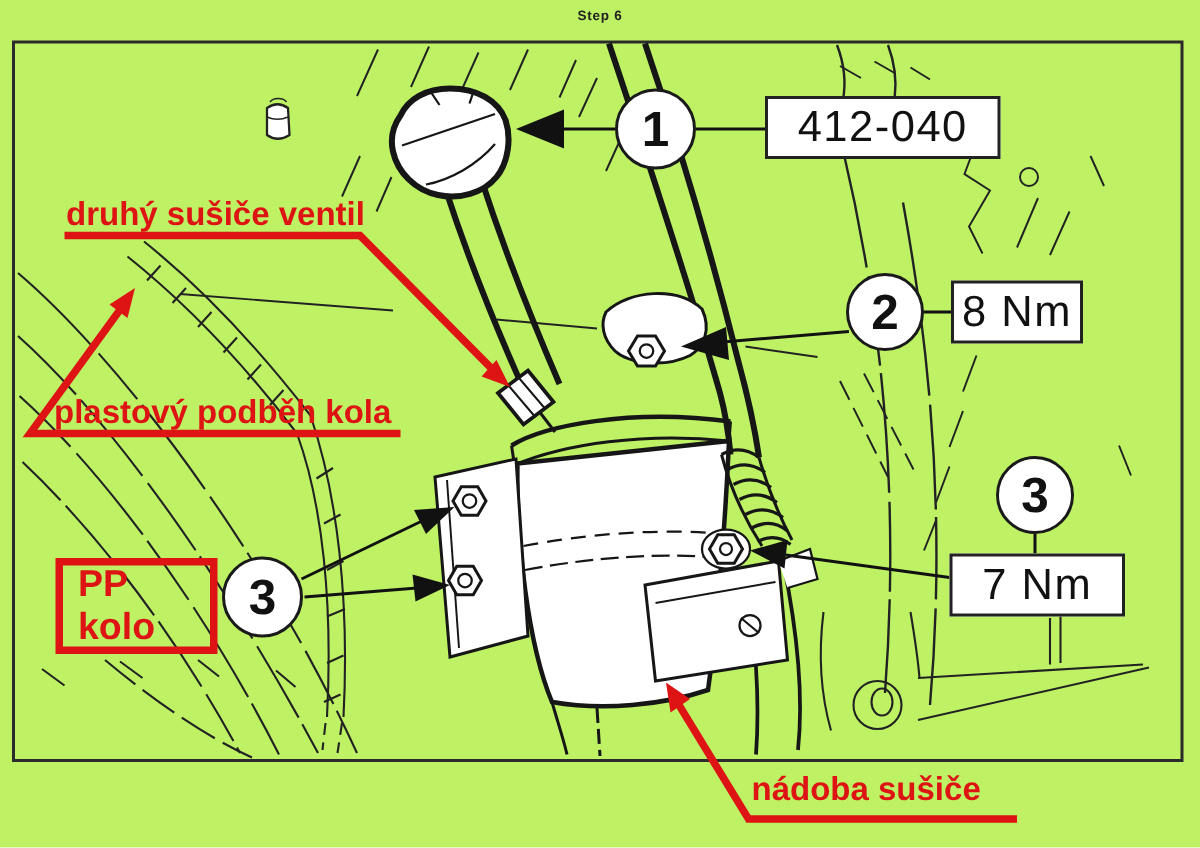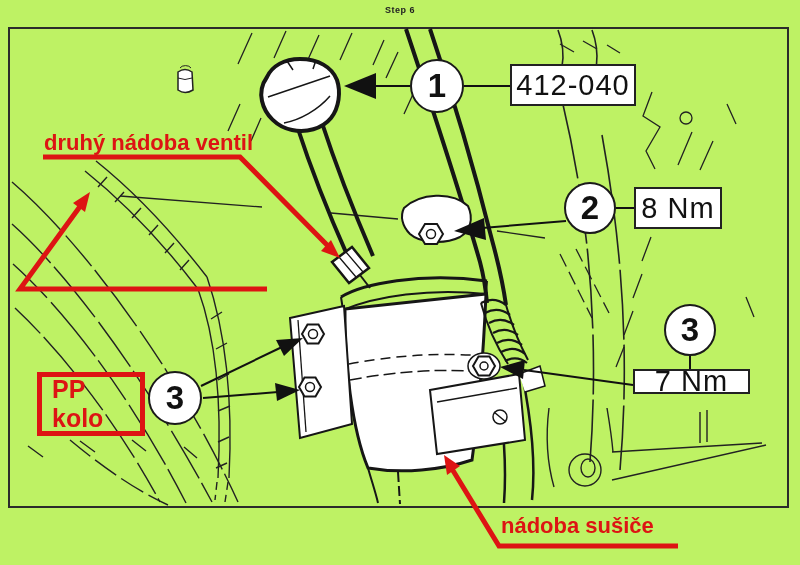--- a/index.html
+++ b/index.html
@@ -205,24 +205,25 @@
   <div class="callout" style="left:564px; top:182px; width:52px; height:52px;">
     <span>2</span>
   </div>
   <div class="callout" style="left:664px; top:304px; width:52px; height:52px;">
     <span>3</span>
   </div>
   <div class="callout" style="left:148px; top:371px; width:54px; height:54px;">
     <span>3</span>
   </div>
 
-  <div class="valbox" style="left:510px; top:64px; width:126px; height:42px;">412-040</div>
+  <div class="valbox" style="left:510px; top:64px; width:157px; height:42px;">412-040</div>
   <div class="valbox" style="left:634px; top:187px; width:88px; height:42px;">8 Nm</div>
-  <div class="valbox" style="left:633px; top:369px; width:117px; height:25px;">7 Nm</div>
-
-  <div class="redlabel" style="left:44px; top:130px;">druhý nádoba ventil</div>
+  <div class="valbox" style="left:633px; top:369px; width:117px; height:42px;">7 Nm</div>
+
+  <div class="redlabel" style="left:44px; top:130px;">druhý sušiče ventil</div>
+  <div class="redlabel" style="left:36px; top:262px;">plastový podběh kola</div>
   <div class="ppbox">
     <span>PP kolo</span>
   </div>
   <div class="redlabel" style="left:501px; top:513px;">nádoba sušiče</div>
 
 
 </div>
 
 </body></html>

